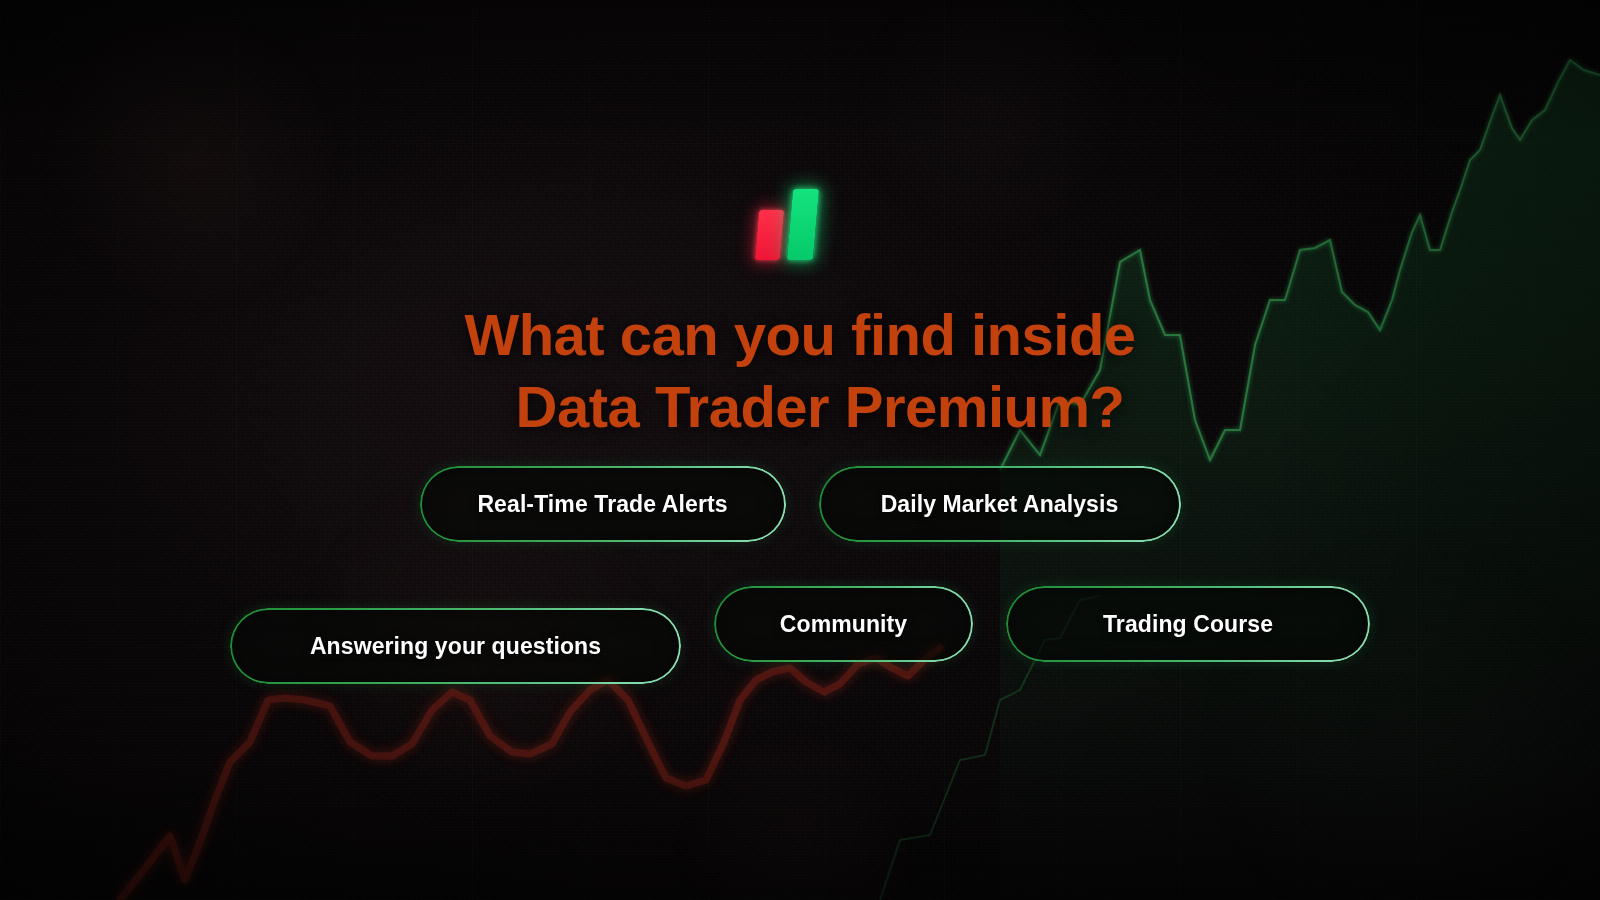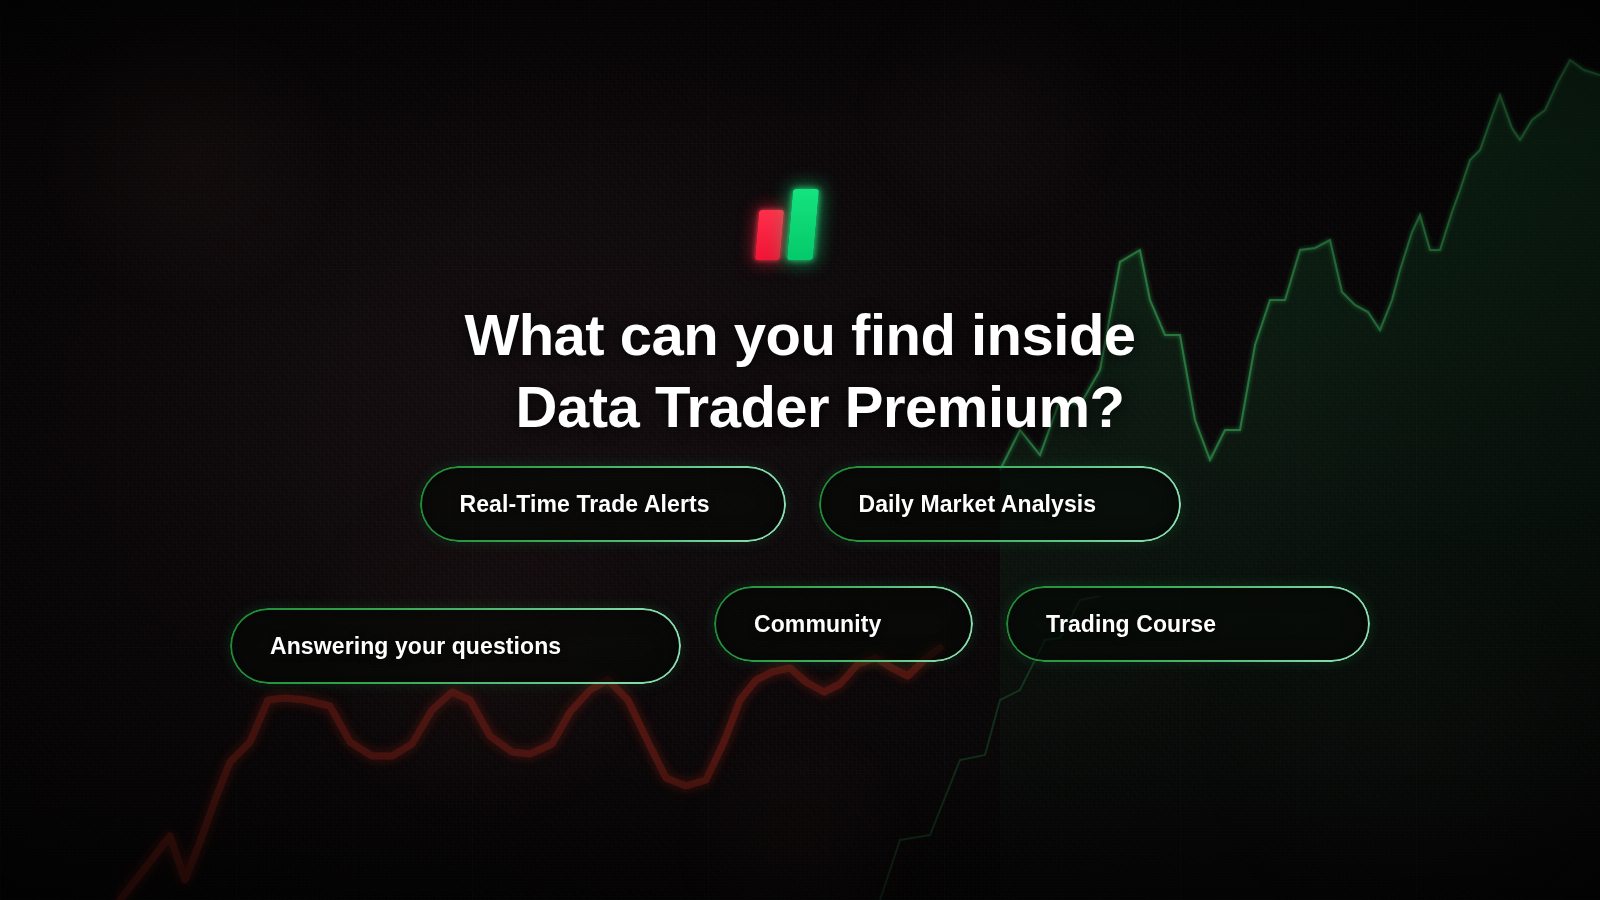--- a/index.html
+++ b/index.html
@@ -95,21 +95,21 @@
     left:38px; top:4px;
     width:26px; height:71px;
     background:linear-gradient(180deg,#14e37e 0%,#05c96a 100%);
     box-shadow:0 0 18px 4px rgba(20,225,126,.48), 0 0 6px rgba(60,255,150,.85);
   }
 
   .headline {
     position:absolute;
     left:0; right:0; top:306px;
     text-align:center;
-    color:#ffffff;
+    color:#c2410c;
     font-size:58px;
     font-weight:bold;
     line-height:1.0;
     letter-spacing:-0.5px;
     text-shadow:0 2px 16px rgba(0,0,0,.85);
   }
   .headline .line { display:block; }
   .headline .line + .line { margin-top:14px;padding-left:40px; }
 
   .pill-rows {
@@ -122,21 +122,21 @@
     align-items:center;
     gap:33px;
   }
   .pill-row + .pill-row { margin-top:22px; }
 
   .pill {
     position:relative;
     height:76px;
     display:flex;
     align-items:center;
-    justify-content:flex-start;
+    justify-content:center;
     padding:0 40px;
     border-radius:999px;
     background:rgba(6,9,7,.62);
     color:#fff;
     font-size:23px;
     font-weight:bold;
     letter-spacing:.1px;
     white-space:nowrap;
     box-shadow:
       0 0 14px rgba(40,170,90,.18),

